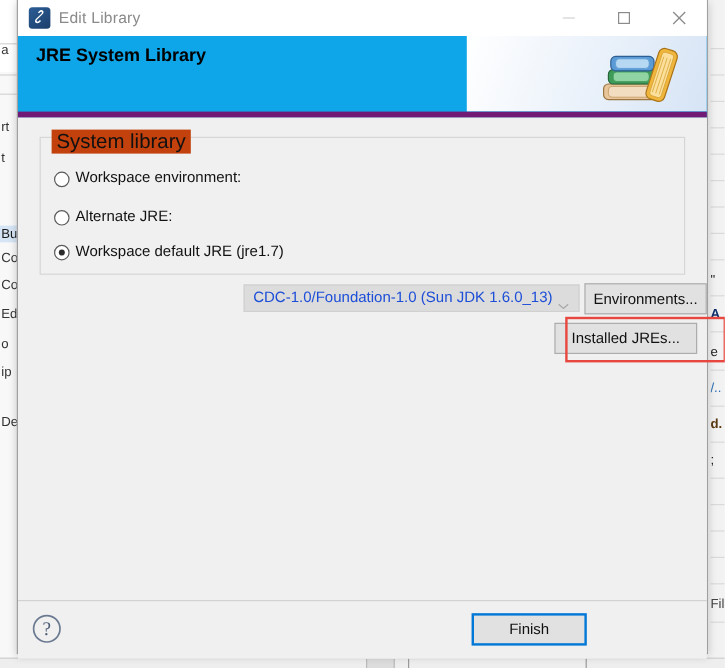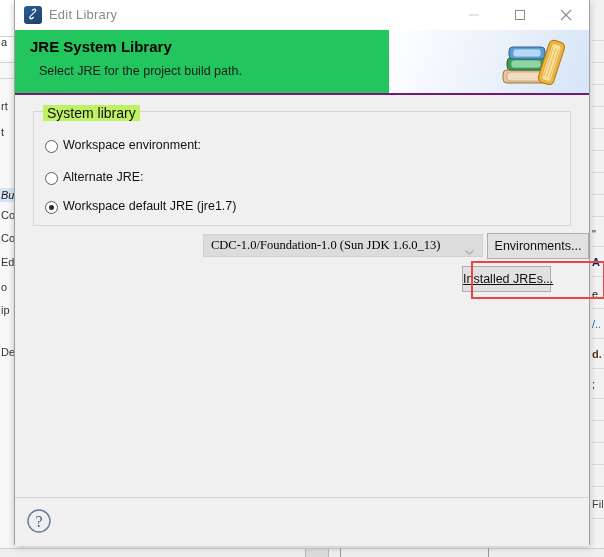--- a/index.html
+++ b/index.html
@@ -154,22 +154,22 @@
   }
   .winbtn svg { position: absolute; left: 50%; top: 50%; transform: translate(-50%,-50%); }
   #btn-min { right: 92px; }
   #btn-max { right: 46px; }
   #btn-close { right: 0px; }
 
   
   .header {
     position: relative;
     height: 63px;
-    background: #22c55e;
-    border-bottom: 2px solid #701a75;
+    background: #0ea5e9;
+    border-bottom: 5px solid #701a75;
     overflow: hidden;
   }
   .header-gradient {
     position: absolute;
     right: 0; top: 0;
     width: 200px; height: 63px;
     background: linear-gradient(110deg, rgba(255,255,255,1) 0%, rgba(229,238,249,1) 65%, rgba(214,228,245,1) 100%);
   }
   .header-title {
     position: absolute;
@@ -199,23 +199,23 @@
   .groupbox {
     position: absolute;
     left: 18px; top: 16px;
     width: 538px; height: 115px;
     border: 1px solid #d6d6d6;
     box-sizing: border-box;
   }
   .groupbox-label {
     position: absolute;
     left: 28px; top: 10px;
-    background: #bef264;
+    background: #c2410c;
     padding: 0 4px;
-    font-size: 14px;
+    font-size: 17px;
     color: #111;
   }
 
   .row {
     position: absolute;
     left: 30px;
     height: 22px;
   }
   #row-exec { top: 42px; }
   #row-alt  { top: 74px; }
@@ -250,23 +250,22 @@
     position: absolute;
     height: 23px;
     background: #dcdcdc;
     border: 1px solid #d0d0d0;
     box-sizing: border-box;
   }
   .combo-value {
     position: absolute;
     left: 7px; top: 3px;
     font-size: 12.5px;
-    color: #000000;
+    color: #1d4ed8;
     white-space: nowrap;
-    font-family: Liberation Serif, serif;
   }
   .combo-arrow {
     position: absolute;
     right: 8px; top: 9px;
     width: 9px; height: 5px;
   }
   #combo-exec { left: 188px; top: 139px; width: 280px; }
   #combo-alt  { left: 188px; top: 172px; width: 280px; }
 
   .btn {
@@ -277,21 +276,21 @@
     box-sizing: border-box;
     font-size: 12.5px;
     color: #111;
     text-align: center;
     line-height: 24px;
     white-space: nowrap;
     cursor: default;
     font-family: "Liberation Sans", sans-serif;
   }
   #btn-environments { left: 472px; top: 138px; width: 102px; }
-  #btn-installed    { left: 447px; top: 171px; width: 89px; text-decoration: underline; }
+  #btn-installed    { left: 447px; top: 171px; width: 119px; }
 
   .red-highlight {
     position: absolute;
     left: 456px; top: 166px;
     width: 134px; height: 38px;
     border: 2px solid #e8473f;
     box-sizing: border-box;
     pointer-events: none;
   }
 
@@ -341,21 +340,21 @@
     <div class="bg-left-top"></div>
     <div class="bg-sep" style="top:36px;"></div>
     <div class="bg-frag" style="top:36px;">a</div>
     <div class="bg-sep" style="top:62px;"></div>
     <div class="bg-sep" style="top:78px;"></div>
     <div class="bg-frag" style="top:100px;">rt</div>
     <div class="bg-frag" style="top:126px;"> t</div>
     <div class="bg-frag" style="top:152px;margin-left:20px;">ur</div>
     <div class="bg-frag" style="top:172px;margin-top:13px;">er</div>
     <div class="bg-hl" style="top:188px;"></div>
-    <div class="bg-frag" style="top:189px; color:#1a1a1a;font-style:italic;">Bu</div>
+    <div class="bg-frag" style="top:189px; color:#1a1a1a;">Bu</div>
     <div class="bg-frag" style="top:209px;">Co</div>
     <div class="bg-frag" style="top:232px;">Co</div>
     <div class="bg-frag" style="top:256px;">Ed</div>
     <div class="bg-frag" style="top:281px;">o</div>
     <div class="bg-frag" style="top:304px;">ip</div>
     <div class="bg-frag" style="top:326px;margin-left:28px;">ct</div>
     <div class="bg-frag" style="top:346px;">De</div>
   </div>
 
   <div class="bg-right-strip">
@@ -418,21 +417,20 @@
       <svg width="13" height="13" viewBox="0 0 13 13">
         <line x1="1.5" y1="1.5" x2="11.5" y2="11.5" stroke="#8c8c8c" stroke-width="1.1"></line>
         <line x1="11.5" y1="1.5" x2="1.5" y2="11.5" stroke="#8c8c8c" stroke-width="1.1"></line>
       </svg>
     </div>
   </div>
 
   <div class="header">
     <div class="header-gradient"></div>
     <div class="header-title">JRE System Library</div>
-    <div class="header-sub">Select JRE for the project build path.</div>
     <div class="header-image">
       <svg width="80" height="54" viewBox="0 0 80 54">
 
         <rect x="6" y="34" width="44" height="13" rx="4" fill="#e8c59a" stroke="#9b7540" stroke-width="1"></rect>
         <rect x="10" y="36" width="36" height="9" rx="3" fill="#f3ddc0" stroke="#c49a63" stroke-width="0.7"></rect>
 
         <rect x="10" y="22" width="38" height="12" rx="4" fill="#3f9b58" stroke="#25663a" stroke-width="1"></rect>
         <rect x="14" y="24" width="30" height="8" rx="3" fill="#8fd4a2" stroke="#3f9b58" stroke-width="0.7"></rect>
 
         <rect x="12" y="11" width="36" height="12" rx="4" fill="#5b9bd5" stroke="#2e5f94" stroke-width="1"></rect>
@@ -482,14 +480,15 @@
     <div class="red-highlight"></div>
   </div>
 
   <div class="footer">
     <div class="help-icon">
       <svg width="32" height="32" viewBox="0 0 32 32">
         <circle cx="16" cy="16" r="11" fill="none" stroke="#6b7a90" stroke-width="1.4"></circle>
         <text x="16" y="21.5" text-anchor="middle" font-family="Liberation Serif, serif" font-size="16" fill="#4f5f77">?</text>
       </svg>
     </div>
+    <div class="footer-btn" id="btn-finish">Finish</div>
   </div>
 </div>
 
 </body></html>

